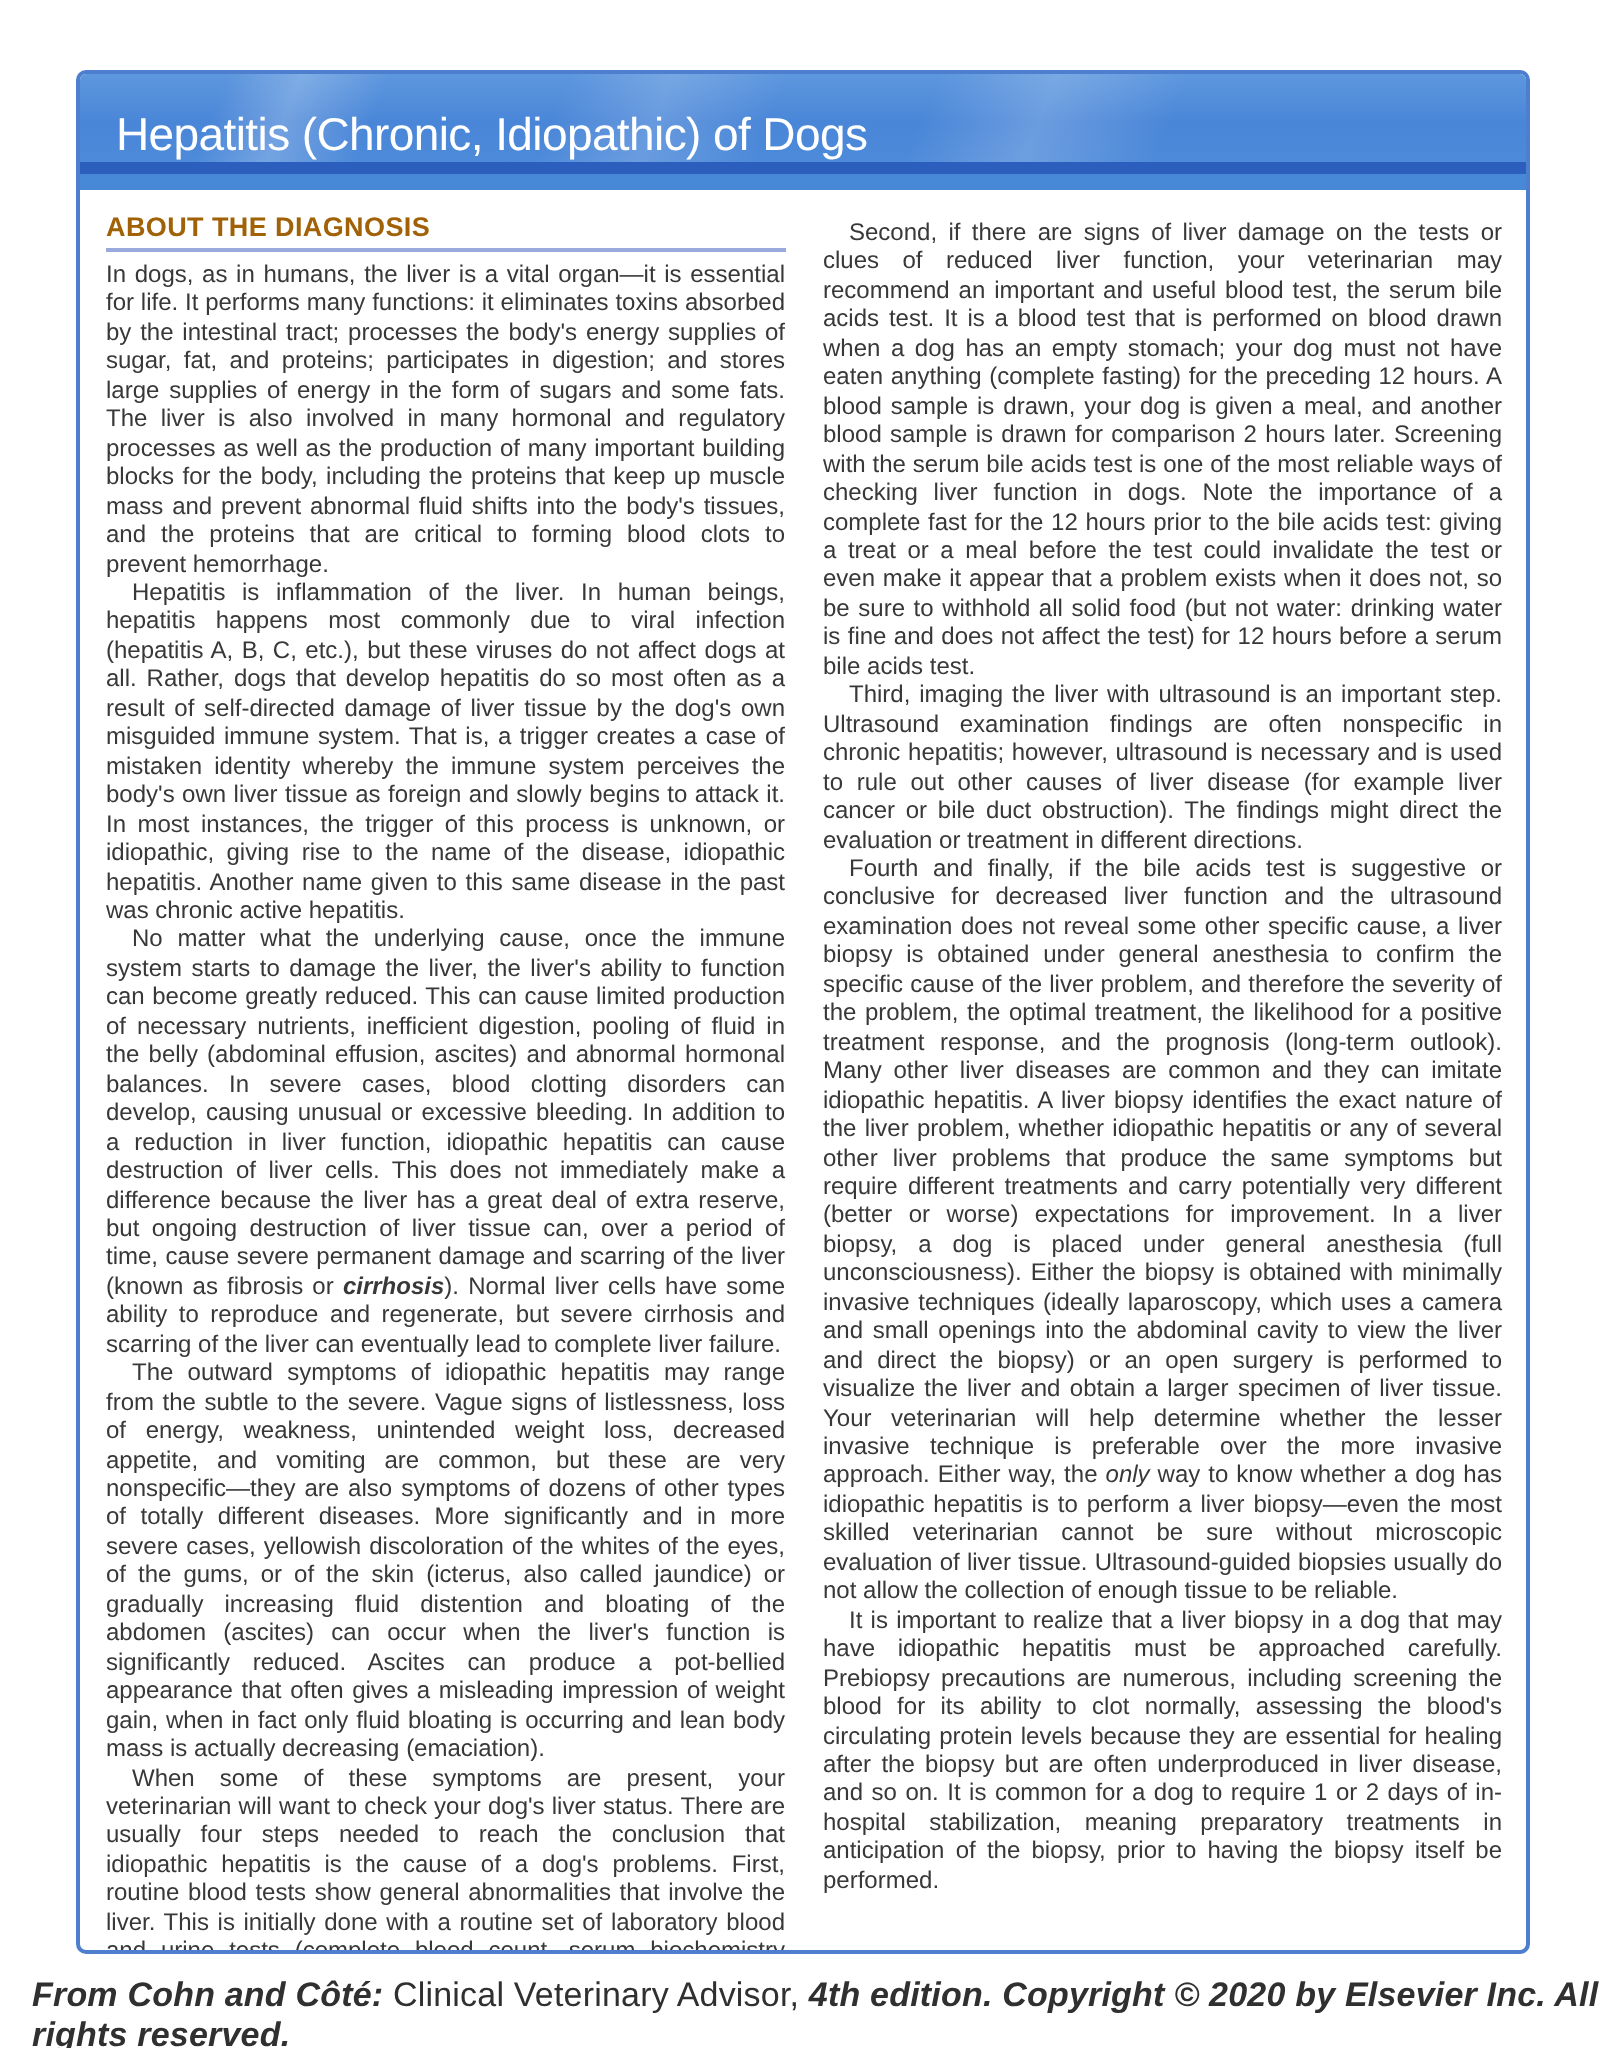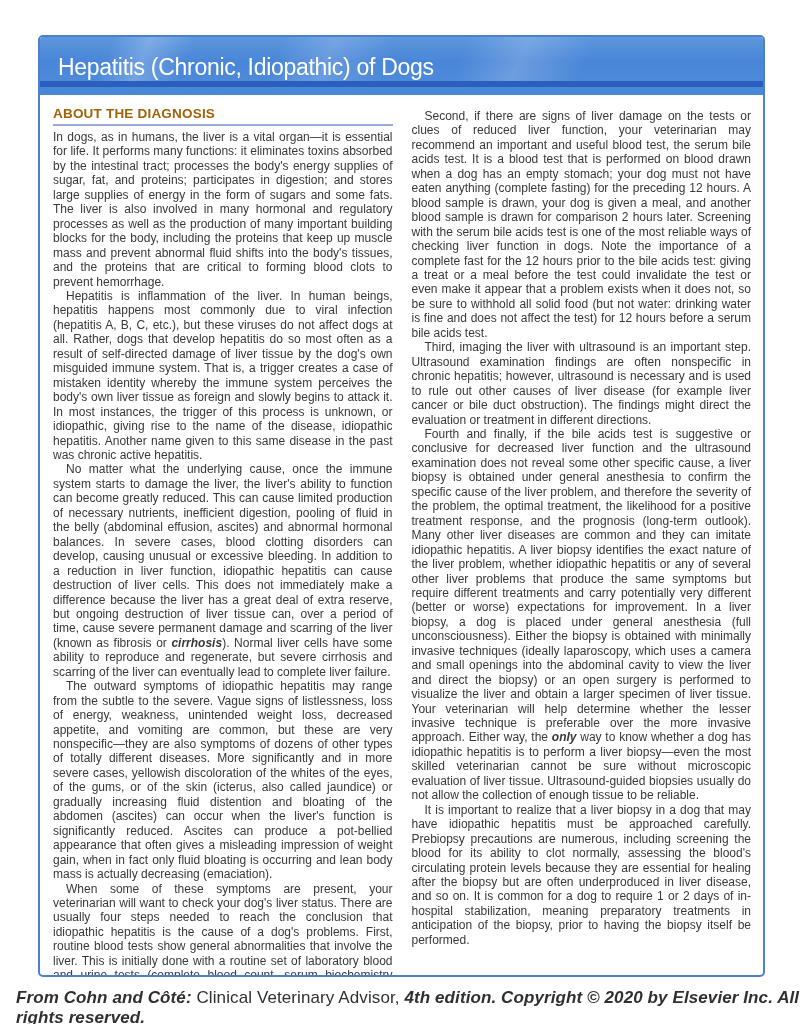--- a/index.html
+++ b/index.html
@@ -19,21 +19,21 @@
   .band-dark{height:6px;background:#2c5fbd;}
   .band-light{height:8px;background:#4889d7;}
   .columns{display:flex;gap:19px;padding:9px 12px 0 13px;box-sizing:border-box;}
   .column{flex:1;min-width:0;}
   .column-right{padding-top:5px;}
   .section-heading{margin:0 0 4px 0;padding:2px 0 3px 0;border-bottom:2px solid #9baadd;
                    color:#a16207;font-size:13.5px;font-weight:700;letter-spacing:0.2px;}
   .para{margin:0;text-align:justify;text-indent:13px;font-size:12px;line-height:14.45px;color:#383838;}
   .para.no-indent{text-indent:0;}
   .italic{font-style:italic;font-weight:bold;}
-  .bold-italic{font-style:italic;font-weight:700;}
+  .bold-italic{font-style:italic;font-weight:400;}
   .footer{position:absolute;left:16px;top:988px;width:100%;text-align:left;
           font-size:17px;color:#303030;letter-spacing:0.1px;}
 </style>
 </head>
 <body>
 
 <div class="page">
   <div class="frame">
     <header class="banner">
       <div class="banner-main">

